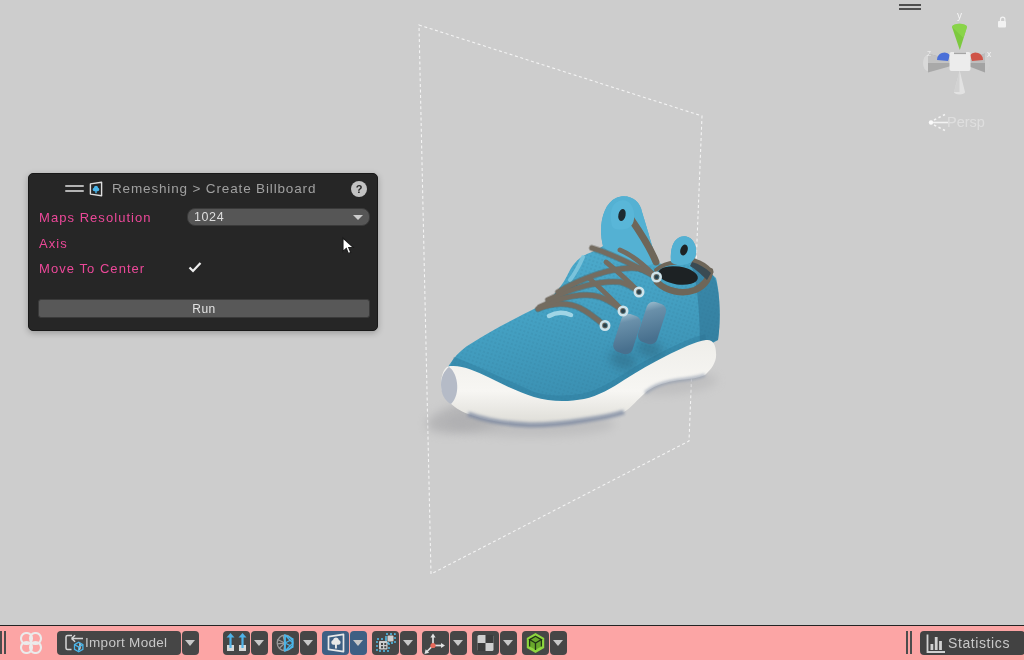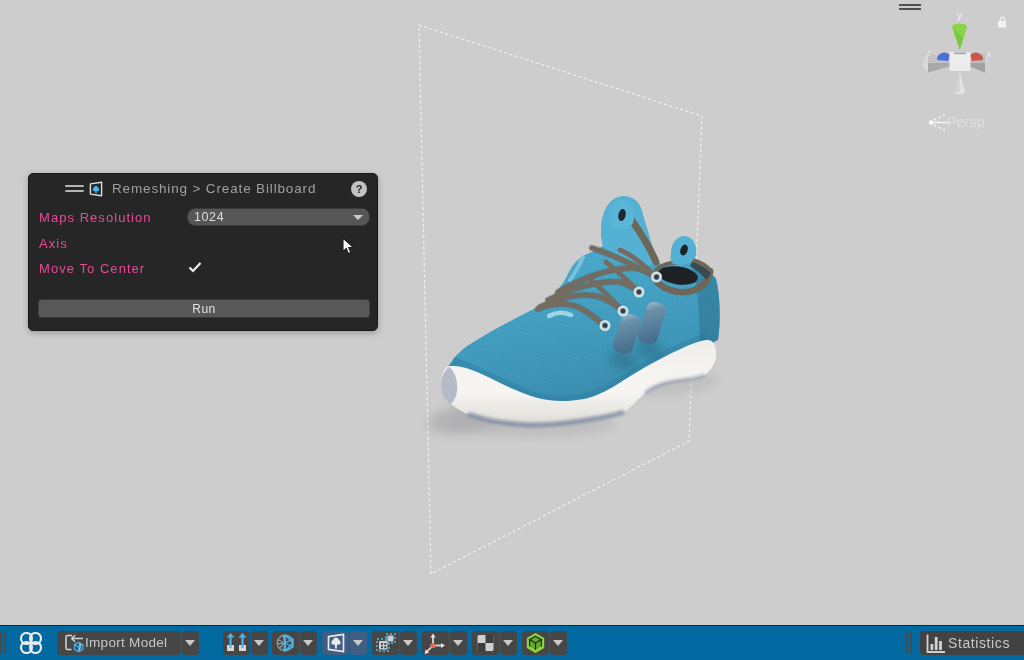--- a/index.html
+++ b/index.html
@@ -23,21 +23,21 @@
   .prow { position:absolute; left:10px; right:7px; height:18px; }
   .prow .lbl { position:absolute; left:0; top:2px; color:#ec4899; font-size:13px; letter-spacing:1.05px; }
   .dd { position:absolute; left:148px; right:0; top:0; height:18px; background:#565656;
     border:1px solid #3a3a3a; border-radius:8px; color:#dedede; line-height:16px; padding-left:6px; font-size:12.5px; letter-spacing:0.6px; }
   .dd .arr { position:absolute; right:6px; top:6px; width:0; height:0;
     border-left:5px solid transparent; border-right:5px solid transparent; border-top:5px solid #cccccc; }
   #runbtn { position:absolute; left:9px; right:7px; top:125px; height:19px; background:#585858;
     border:1px solid #3a3a3a; border-radius:3px; color:#e2e2e2; text-align:center; line-height:18px; font-size:12px; letter-spacing:0.5px; }
 
   
-  #toolbar { position:absolute; left:0; top:625px; width:1024px; height:35px; background:#0369a1;
+  #toolbar { position:absolute; left:0; top:625px; width:1024px; height:35px; background:#fca5a5;
     border-top:1px solid #232323; }
   .vgrip { position:absolute; top:5px; width:2px; height:23px; background:#4c4c4c; }
   .tbtn { position:absolute; top:5px; height:24px; background:#464646; border-radius:4px; }
   .tbtn.sel { background:#3e5f83; }
   .tarr { position:absolute; top:5px; height:24px; width:17px; background:#464646; border-radius:4px; }
   .tarr.sel { background:#3e5f83; }
   .tarr:after { content:""; position:absolute; left:3px; top:9px; width:0; height:0;
     border-left:5.5px solid transparent; border-right:5.5px solid transparent; border-top:6px solid #c8c8c8; }
   #importbtn { left:57px; width:124px; color:#c8c8c8; font-size:13.5px; letter-spacing:0.3px; }
   #importbtn span { position:absolute; left:28px; top:4px; }

